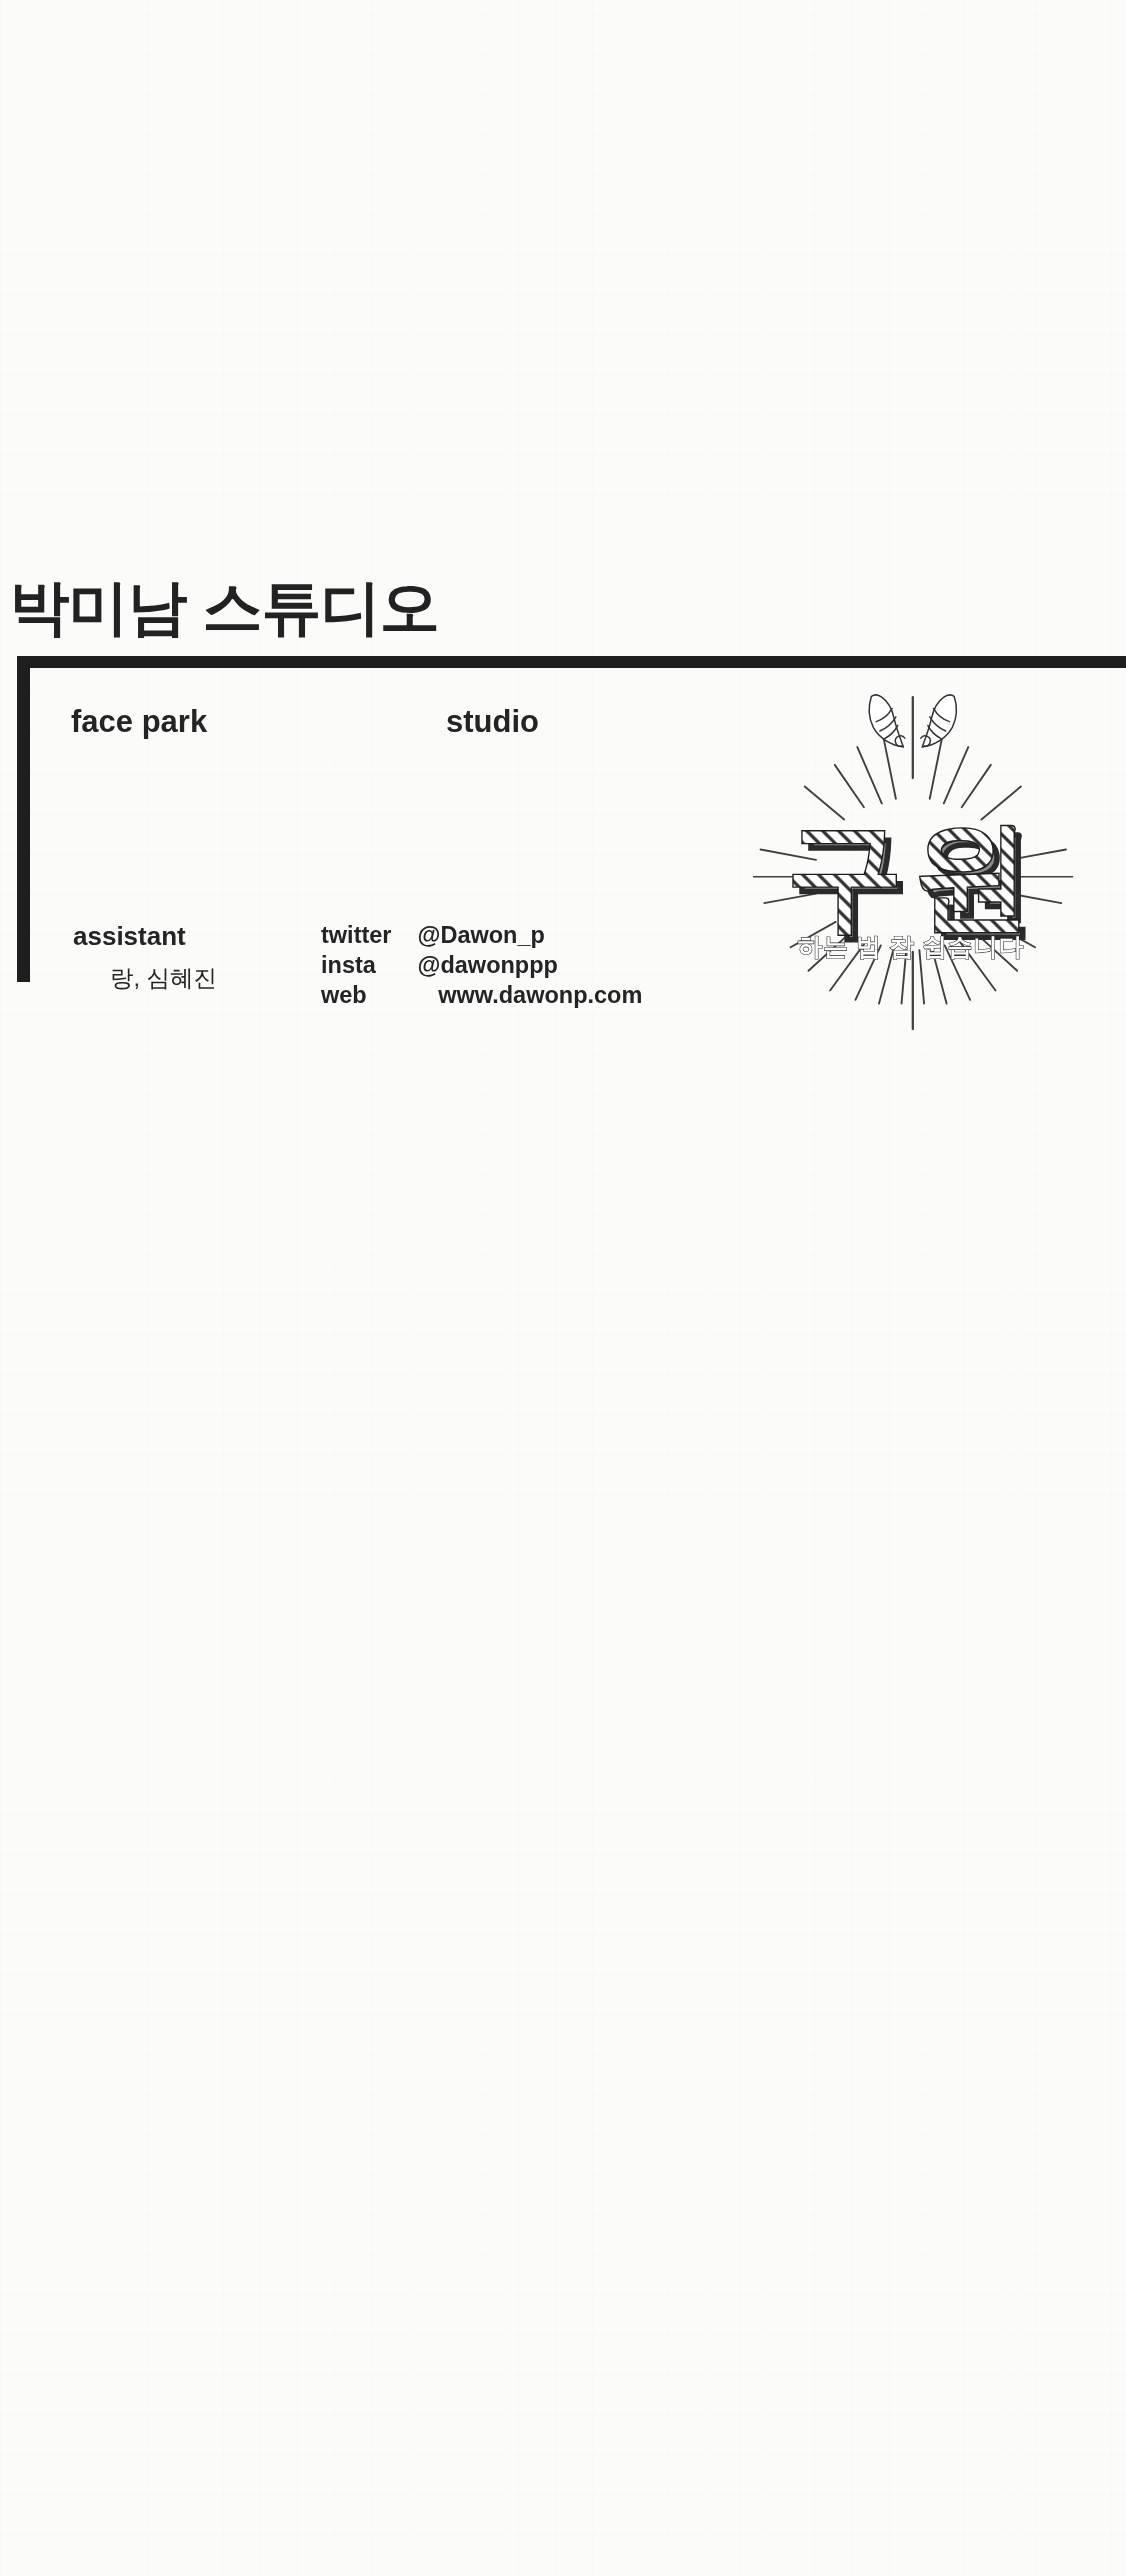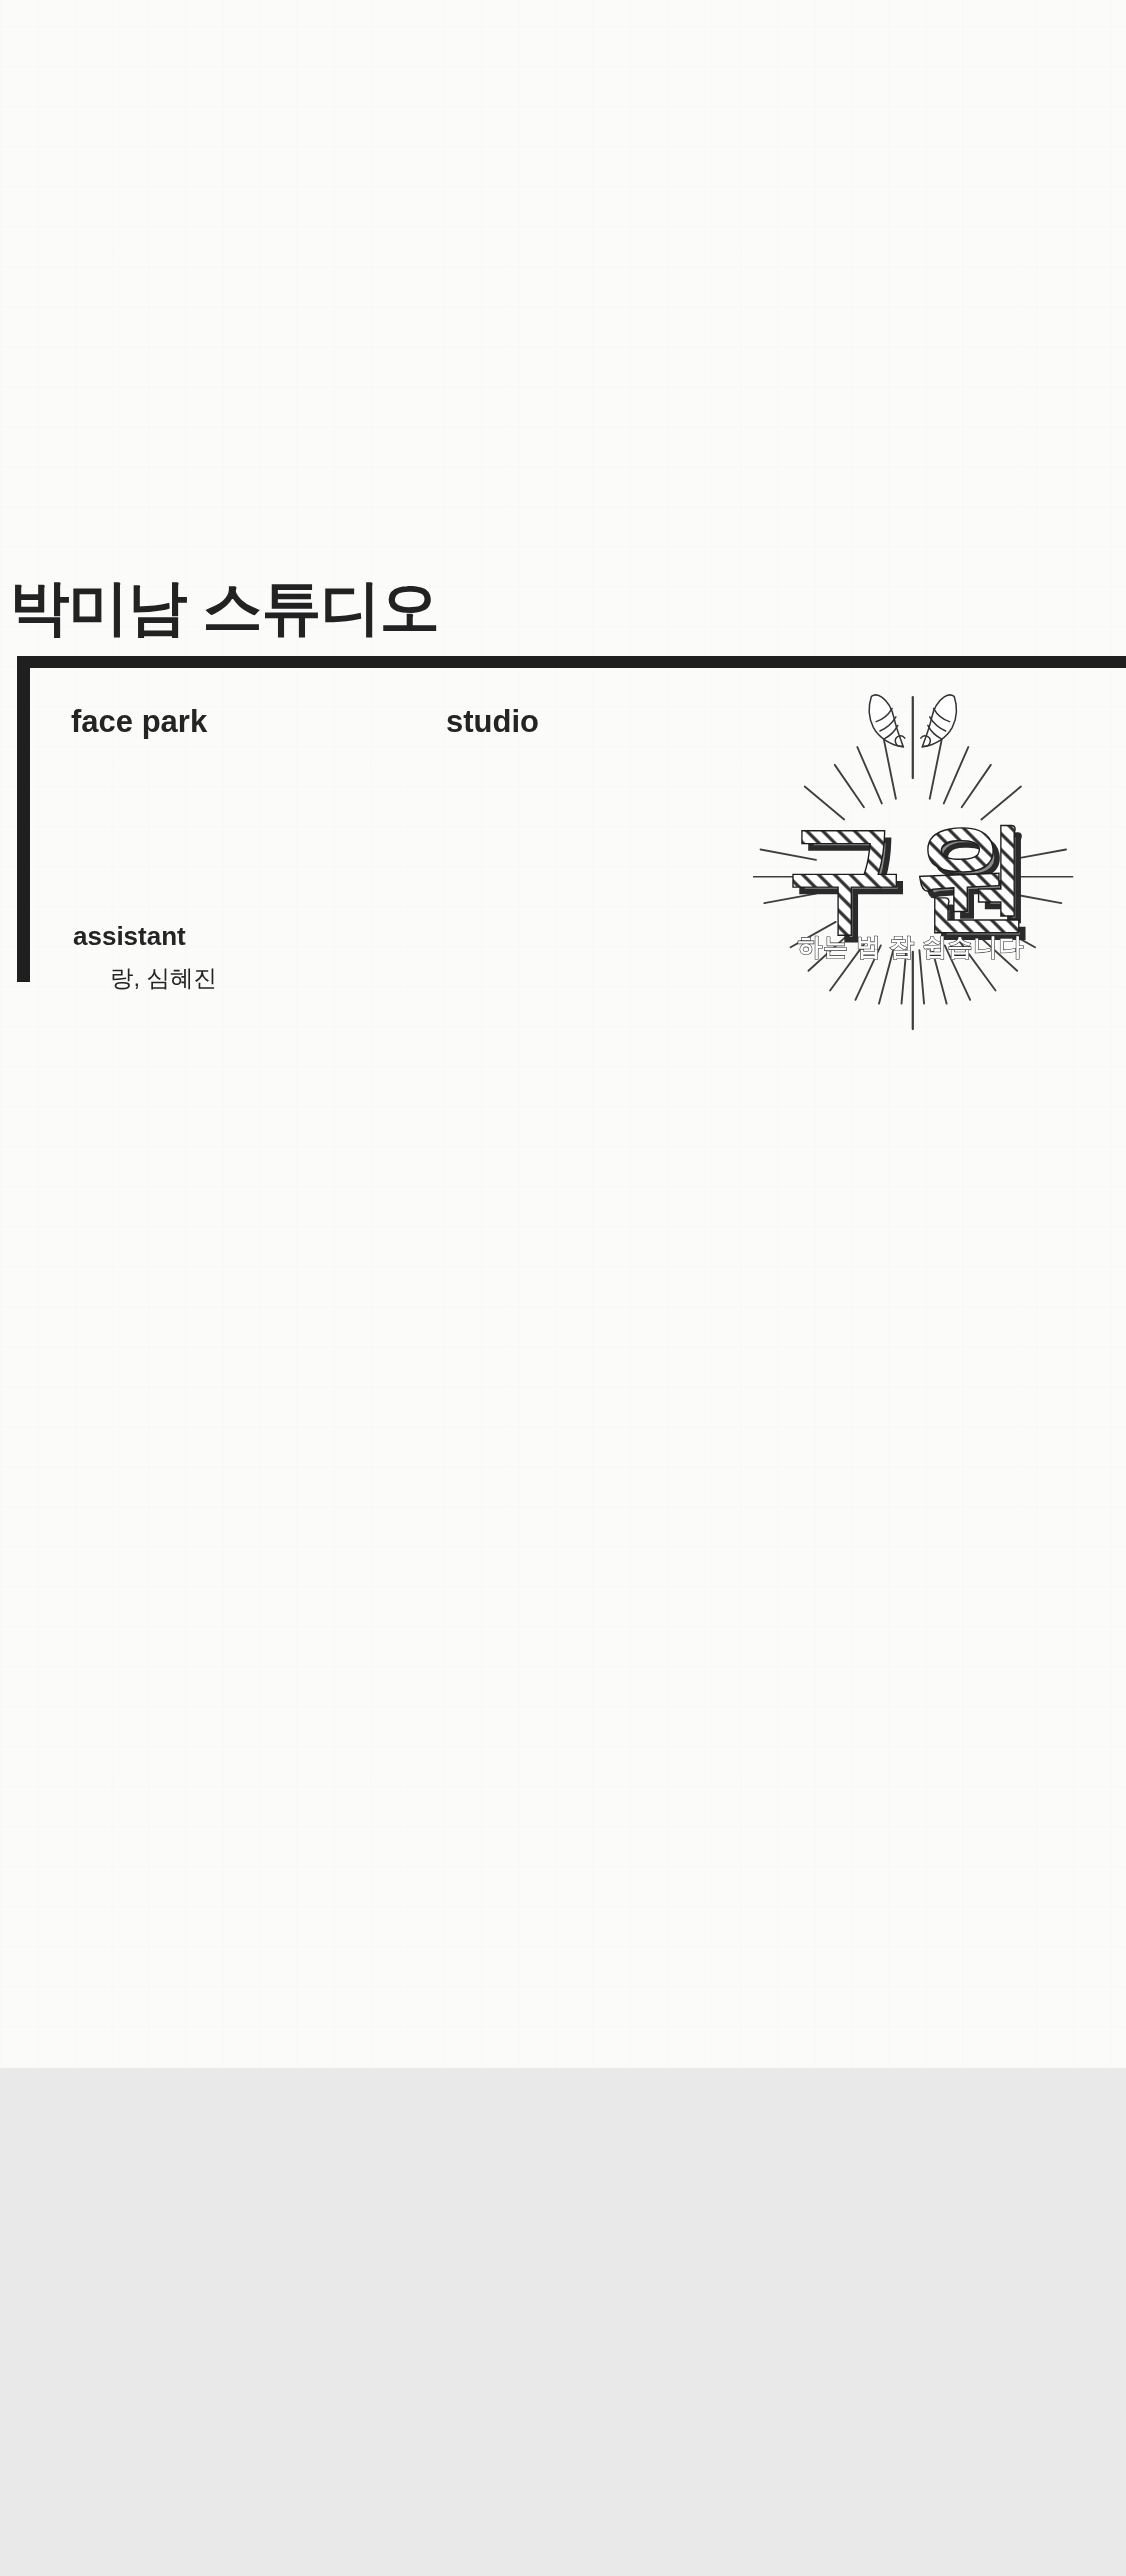--- a/index.html
+++ b/index.html
@@ -1,20 +1,20 @@
 <!DOCTYPE html>
 <html style="font-size:15px"><head>
 <meta charset="utf-8">
 <style>
   html, body { margin: 0; padding: 0; }
   body { background: #e9e9e9; }
   .page {
     position: relative;
     width: 1127px;
-    height: 2068px;
+    height: 2576px;
     margin: 0 auto;
     overflow: hidden;
     color: #222;
     font-family: "Liberation Sans", "DejaVu Sans", sans-serif;
     background:
       repeating-linear-gradient(90deg, rgba(120,120,120,0.012) 0 1.9px, rgba(0,0,0,0) 1.9px 37px),
       repeating-linear-gradient(0deg, rgba(120,120,120,0.010) 0 1.9px, rgba(0,0,0,0) 1.9px 40px),
       #fbfbfa;
   }
   .page-title {
@@ -172,15 +172,29 @@
 
       <text x="168" y="288" font-size="26" font-weight="bold" text-anchor="middle" fill="#ffffff" stroke="#2a2a2a" stroke-width="1.2" paint-order="stroke" letter-spacing="1">하는 법 참 쉽습니다</text>
     </svg>
   </div>
 
   <div class="credits">
     <div class="heading">assistant</div>
     <div class="names">랑, 심혜진</div>
   </div>
 
+  <div class="social">
+    <div class="row">
+      <span class="label">twitter</span>
+      <span class="value">@Dawon_p</span>
+    </div>
+    <div class="row">
+      <span class="label">insta</span>
+      <span class="value">@dawonppp</span>
+    </div>
+    <div class="row">
+      <span class="label">web</span>
+      <span class="value indent">www.dawonp.com</span>
+    </div>
+  </div>
 
 </div>
 
 
 </body></html>

